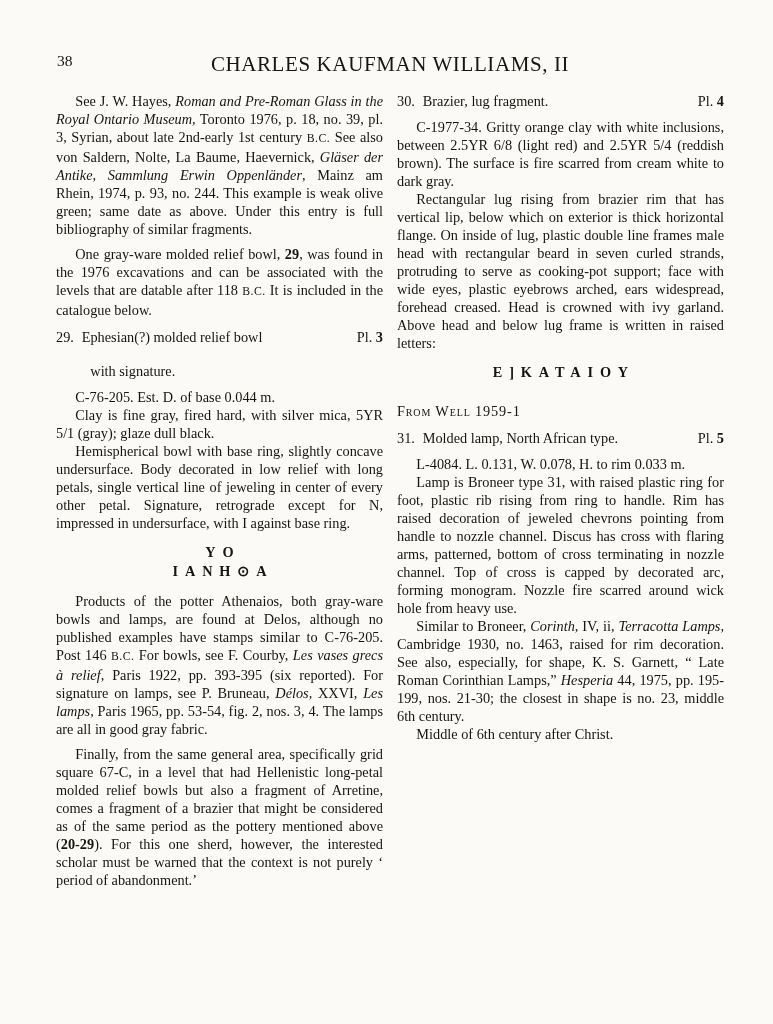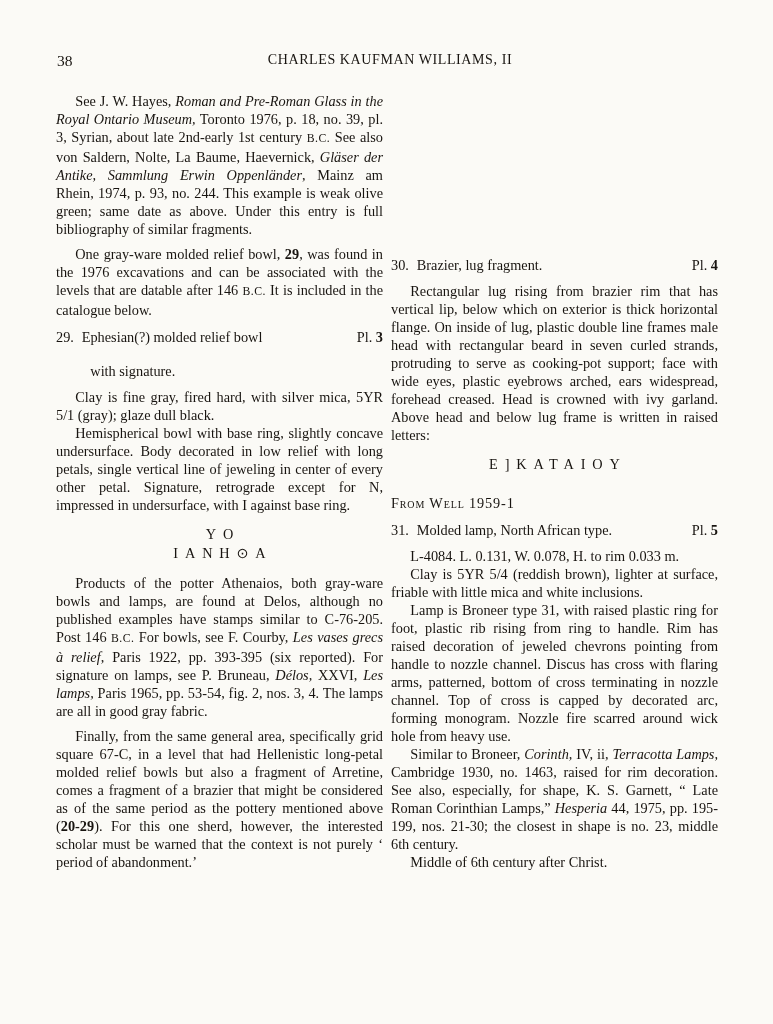--- a/index.html
+++ b/index.html
@@ -20,28 +20,27 @@
     position:relative;
     height:20px;
     margin-bottom:20px;
   }
   .pageno{
     position:absolute;left:1px;top:0;
     font-size:15.5px;
   }
   .head{
     text-align:center;
-    font-size:14px;
+    font-size:21px;
     letter-spacing:0.6px;
   }
   
   .cols{
     display:flex;
-    gap:8px;
-    align-items:flex-end;
+    gap:14px;
   }
   .col{
     width:327px;
     font-size:14.3px;
     line-height:18px;
     text-align:justify;
     hyphens:none;
   }
   p.para{
     margin:0;
@@ -58,21 +57,21 @@
     align-items:flex-start;
     margin:9px 0 8px 0;
     text-align:left;
   }
   .entry .num{font-weight:normal;margin-right:0.55em;}
   .entry .cont{margin-left:2.4em;margin-top:16px;}
   .entry .plate{white-space:nowrap;margin-left:8px;}
   
   .inscription{
     text-align:center;
-    font-weight:normal;
+    font-weight:bold;
     margin:11px 0;
     text-indent:0;
   }
   .inscription .line{
     letter-spacing:0.48em;
     padding-left:0.48em; 
     line-height:19px;
   }
   
   .section-head{
@@ -89,30 +88,31 @@
 
   <div class="running">
     <span class="pageno">38</span>
     <div class="head">CHARLES KAUFMAN WILLIAMS, II</div>
   </div>
 
   <div class="cols">
 
     <div class="col">
       <p class="para"><span>See J. W. Hayes, </span><i>Roman and Pre-Roman Glass in the Royal Ontario Museum,</i><span> Toronto 1976, p. 18, no. 39, pl. 3, Syrian, about late 2nd-early 1st century </span><span class="smsc">B.C.</span><span> See also von Saldern, Nolte, La Baume, Haevernick, </span><i>Gläser der Antike, Sammlung Erwin Oppenländer</i><span>, Mainz am Rhein, 1974, p. 93, no. 244. This example is weak olive green; same date as above. Under this entry is full bibliography of similar fragments.</span></p>
-      <p class="para gap"><span>One gray-ware molded relief bowl, </span><b>29</b><span>, was found in the 1976 excavations and can be associated with the levels that are datable after 146 </span><span class="smsc">B.C.</span><span> It is included in the catalogue below.</span></p>
+      <p class="para gap"><span>One gray-ware molded relief bowl, </span><b>29</b><span>, was found in the 1976 excavations and can be associated with the levels that are datable after 118 </span><span class="smsc">B.C.</span><span> It is included in the catalogue below.</span></p>
 
       <div class="entry">
         <div>
           <span class="num">29.</span><span>Ephesian(?) molded relief bowl</span>
           <div class="cont">with signature.</div>
         </div>
         <span class="plate"><span>Pl. </span><b>3</b></span>
       </div>
 
+      <p class="para"><span>C-76-205.  Est. D. of base 0.044 m.</span></p>
       <p class="para"><span>Clay is fine gray, fired hard, with silver mica, 5YR 5/1 (gray); glaze dull black.</span></p>
       <p class="para"><span>Hemispherical bowl with base ring, slightly concave undersurface. Body decorated in low relief with long petals, single vertical line of jeweling in center of every other petal. Signature, retrograde except for N, impressed in undersurface, with I against base ring.</span></p>
 
       <div class="inscription">
         <div class="line">YO</div>
         <div class="line">IANH⊙A</div>
       </div>
 
       <p class="para"><span>Products of the potter Athenaios, both gray-ware bowls and lamps, are found at Delos, although no published examples have stamps similar to C-76-205. Post 146 </span><span class="smsc">B.C.</span><span> For bowls, see F. Courby, </span><i>Les vases grecs à relief</i><span>, Paris 1922, pp. 393-395 (six reported). For signature on lamps, see P. Bruneau, </span><i>Délos,</i><span> XXVI, </span><i>Les lamps,</i><span> Paris 1965, pp. 53-54, fig. 2, nos. 3, 4. The lamps are all in good gray fabric.</span></p>
       <p class="para gap"><span>Finally, from the same general area, specifically grid square 67-C, in a level that had Hellenistic long-petal molded relief bowls but also a fragment of Arretine, comes a fragment of a brazier that might be considered as of the same period as the pottery mentioned above (</span><b>20-29</b><span>). For this one sherd, however, the interested scholar must be warned that the context is not purely ‘ period of abandonment.’</span></p>
@@ -120,37 +120,37 @@
 
     <div class="col">
 
       <div class="entry" style="margin-top:0">
         <div>
           <span class="num">30.</span><span>Brazier, lug fragment.</span>
         </div>
         <span class="plate"><span>Pl. </span><b>4</b></span>
       </div>
 
+      <p class="para"><span>C-1977-34.  Gritty orange clay with white inclusions, between 2.5YR 6/8 (light red) and 2.5YR 5/4 (reddish brown).  The surface is fire scarred from cream white to dark gray.</span></p>
       <p class="para"><span>Rectangular lug rising from brazier rim that has vertical lip, below which on exterior is thick horizontal flange.  On inside of lug, plastic double line frames male head with rectangular beard in seven curled strands, protruding to serve as cooking-pot support; face with wide eyes, plastic eyebrows arched, ears widespread, forehead creased.  Head is crowned with ivy garland.  Above head and below lug frame is written in raised letters:</span></p>
 
       <div class="inscription">
         <div class="line">E]KATAIOY</div>
       </div>
 
 
       <div class="section-head">From Well 1959-1</div>
 
       <div class="entry">
         <div>
           <span class="num">31.</span><span>Molded lamp, North African type.</span>
         </div>
         <span class="plate"><span>Pl. </span><b>5</b></span>
       </div>
 
       <p class="para"><span>L-4084.  L. 0.131, W. 0.078, H. to rim 0.033 m.</span></p>
-      <p class="para"><span>Clay is 5YR 5/4 (reddish brown), lighter at surface, friable with little mica and white inclusions.</span></p>
       <p class="para"><span>Lamp is Broneer type 31, with raised plastic ring for foot, plastic rib rising from ring to handle.  Rim has raised decoration of jeweled chevrons pointing from handle to nozzle channel.  Discus has cross with flaring arms, patterned, bottom of cross terminating in nozzle channel.  Top of cross is capped by decorated arc, forming monogram.  Nozzle fire scarred around wick hole from heavy use.</span></p>
       <p class="para"><span>Similar to Broneer, </span><i>Corinth,</i><span> IV, ii, </span><i>Terracotta Lamps,</i><span> Cambridge 1930, no. 1463, raised for rim decoration.  See also, especially, for shape, K. S. Garnett, “ Late Roman Corinthian Lamps,” </span><i>Hesperia</i><span> 44, 1975, pp. 195-199, nos. 21-30; the closest in shape is no. 23, middle 6th century.</span></p>
       <p class="para"><span>Middle of 6th century after Christ.</span></p>
     </div>
 
   </div>
 </div>
 
 </body></html>

